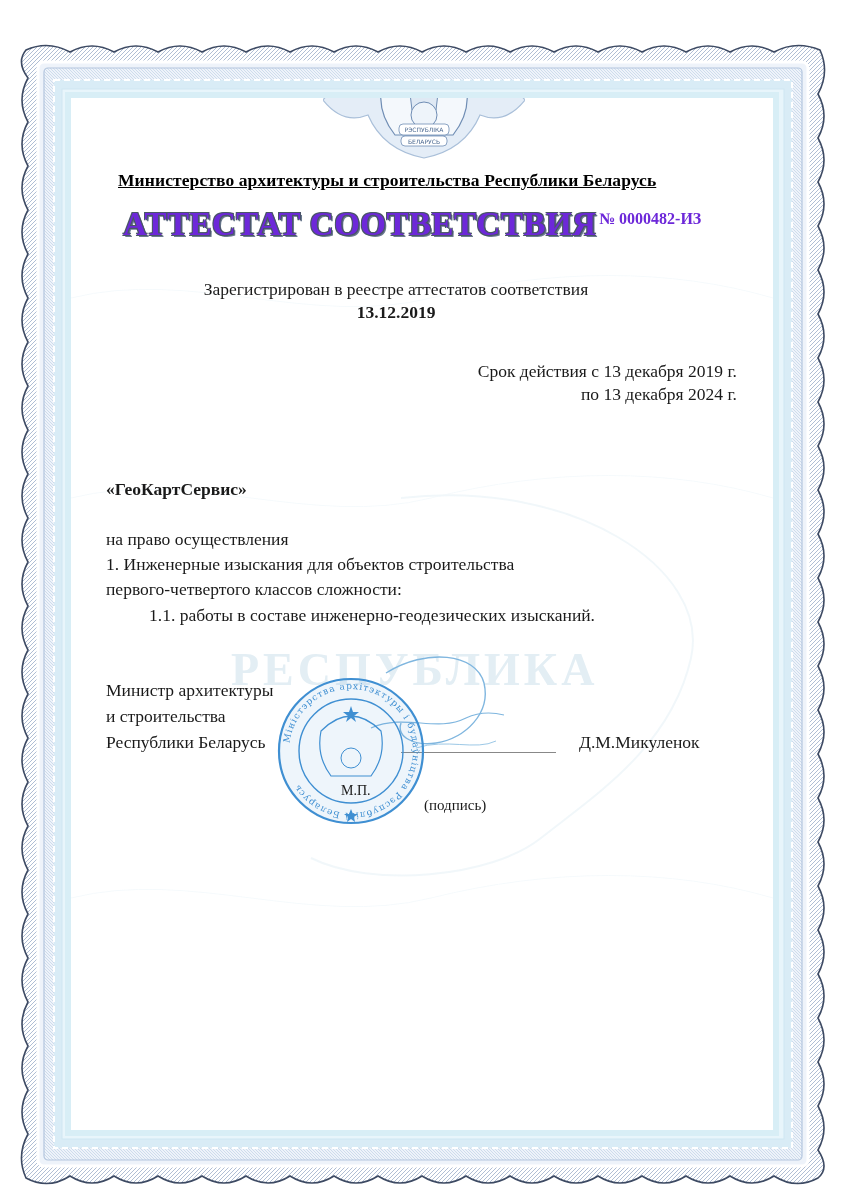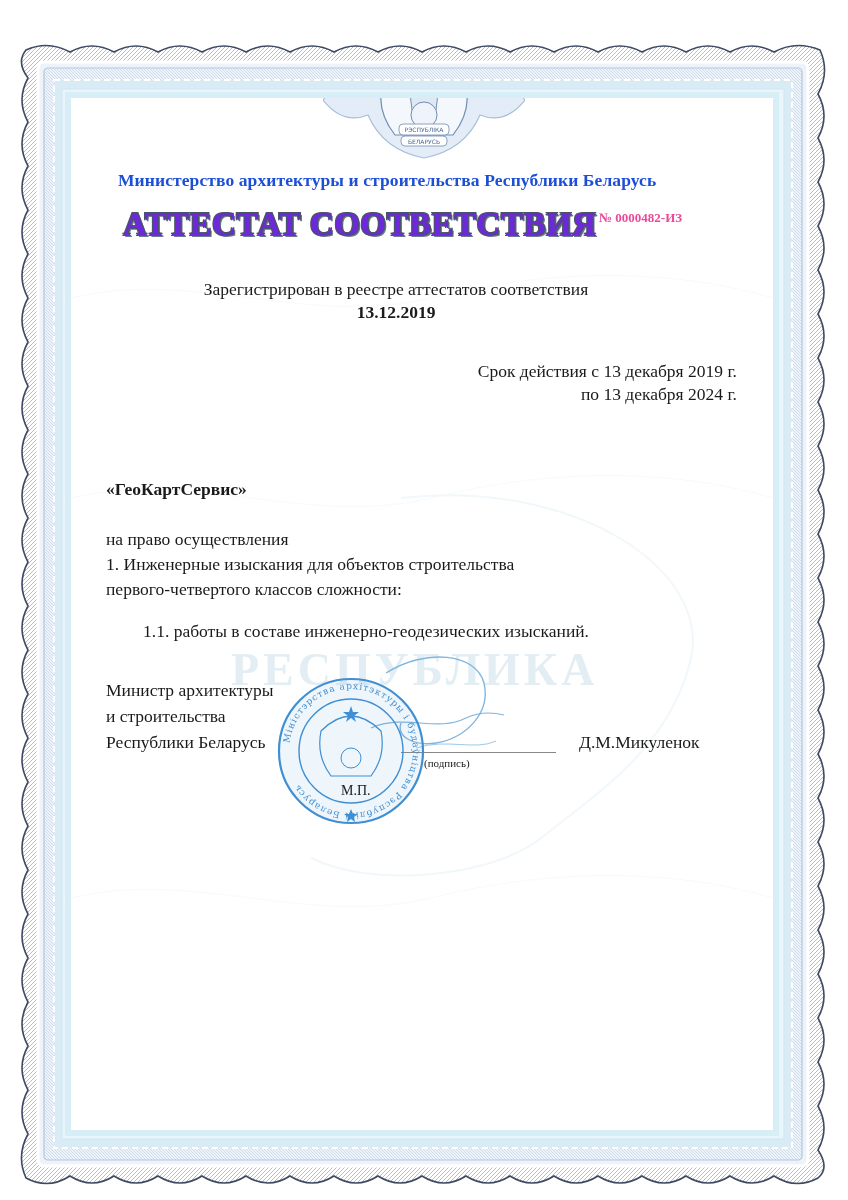--- a/index.html
+++ b/index.html
@@ -4,32 +4,32 @@
 <style>
   html, body { margin: 0; padding: 0; background: #ffffff; }
   body { width: 848px; height: 1200px; position: relative; overflow: hidden;
          font-family: "Liberation Serif", "DejaVu Serif", serif; color: #1a1a1a; }
   .cert { position: absolute; left: 0; top: 0; width: 848px; height: 1200px; }
   svg.border { position: absolute; left: 0; top: 0; }
   .inner { position: absolute; left: 71px; top: 98px; width: 702px; height: 1032px;
            background: #ffffff; overflow: hidden; }
   .guilloche-bg { position: absolute; inset: 0; opacity: 0.55; }
   .txt { position: absolute; white-space: nowrap; }
-  .ministry { left: 47px; top: 72px; font-size: 17.5px; font-weight: bold; color: #1d4ed8; letter-spacing: 0.1px; }
+  .ministry { left: 47px; top: 72px; font-size: 17.5px; font-weight: bold; color: #000000; letter-spacing: 0.1px; text-decoration: underline; }
   .title { left: 52px; top: 108px; font-size: 33px; font-weight: bold; color: #6d28d9;
            letter-spacing: 0.5px;
            text-shadow: 1px 1px 0 #4a5568, -1px -1px 0 #4a5568, 1px -1px 0 #4a5568, -1px 1px 0 #4a5568, 2px 2px 0 #6b7a90; }
-  .number { left: 528px; top: 112px; font-size: 13px; font-weight: bold; color: #ec4899; }
+  .number { left: 528px; top: 112px; font-size: 16px; font-weight: bold; color: #6d28d9; }
   .regline { left: 0; width: 650px; text-align: center; font-size: 17.5px; }
   .right { right: 36px; text-align: right; font-size: 17.5px; }
   .body { left: 35px; font-size: 17.5px; }
   .b { font-weight: bold; }
-  .indent { left: 72px; margin-top: 16px; }
+  .indent { left: 78px; }
   .sigline { position: absolute; left: 330px; top: 654px; width: 155px; height: 1px; background: #888; }
-  .small { font-size: 11px; }
+  .small { font-size: 15px; margin-top: 40px; }
   .stamp { position: absolute; left: 205px; top: 578px; width: 150px; height: 150px; }
   .sign { position: absolute; left: 285px; top: 555px; width: 150px; height: 110px; }
   .wm { position: absolute; left: 160px; top: 545px; font-size: 46px; color: #e3eef4; letter-spacing: 4px; font-weight: bold; }
   .emblem { position: absolute; left: 323px; top: 40px; width: 202px; height: 125px; }
 </style>
 </head>
 <body>
 
 <div class="cert">
 

